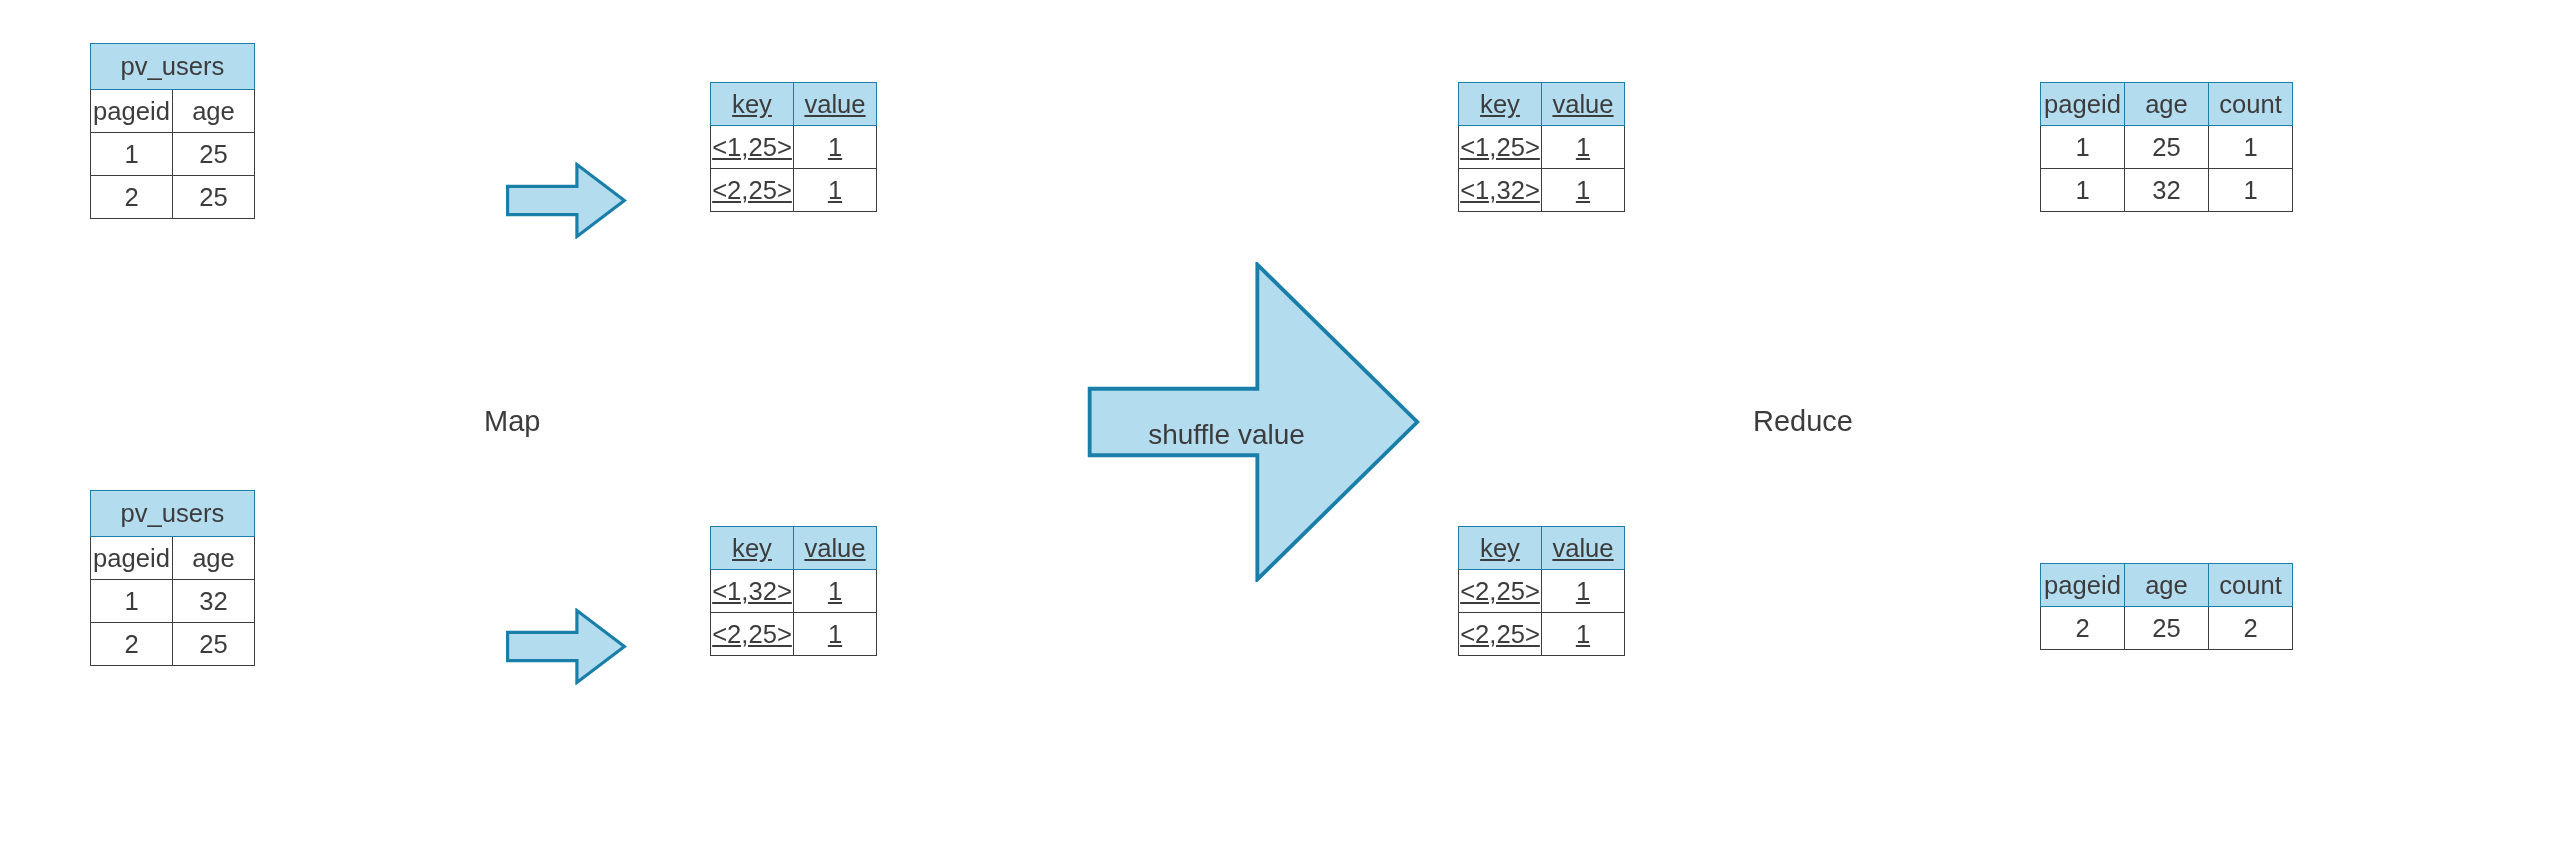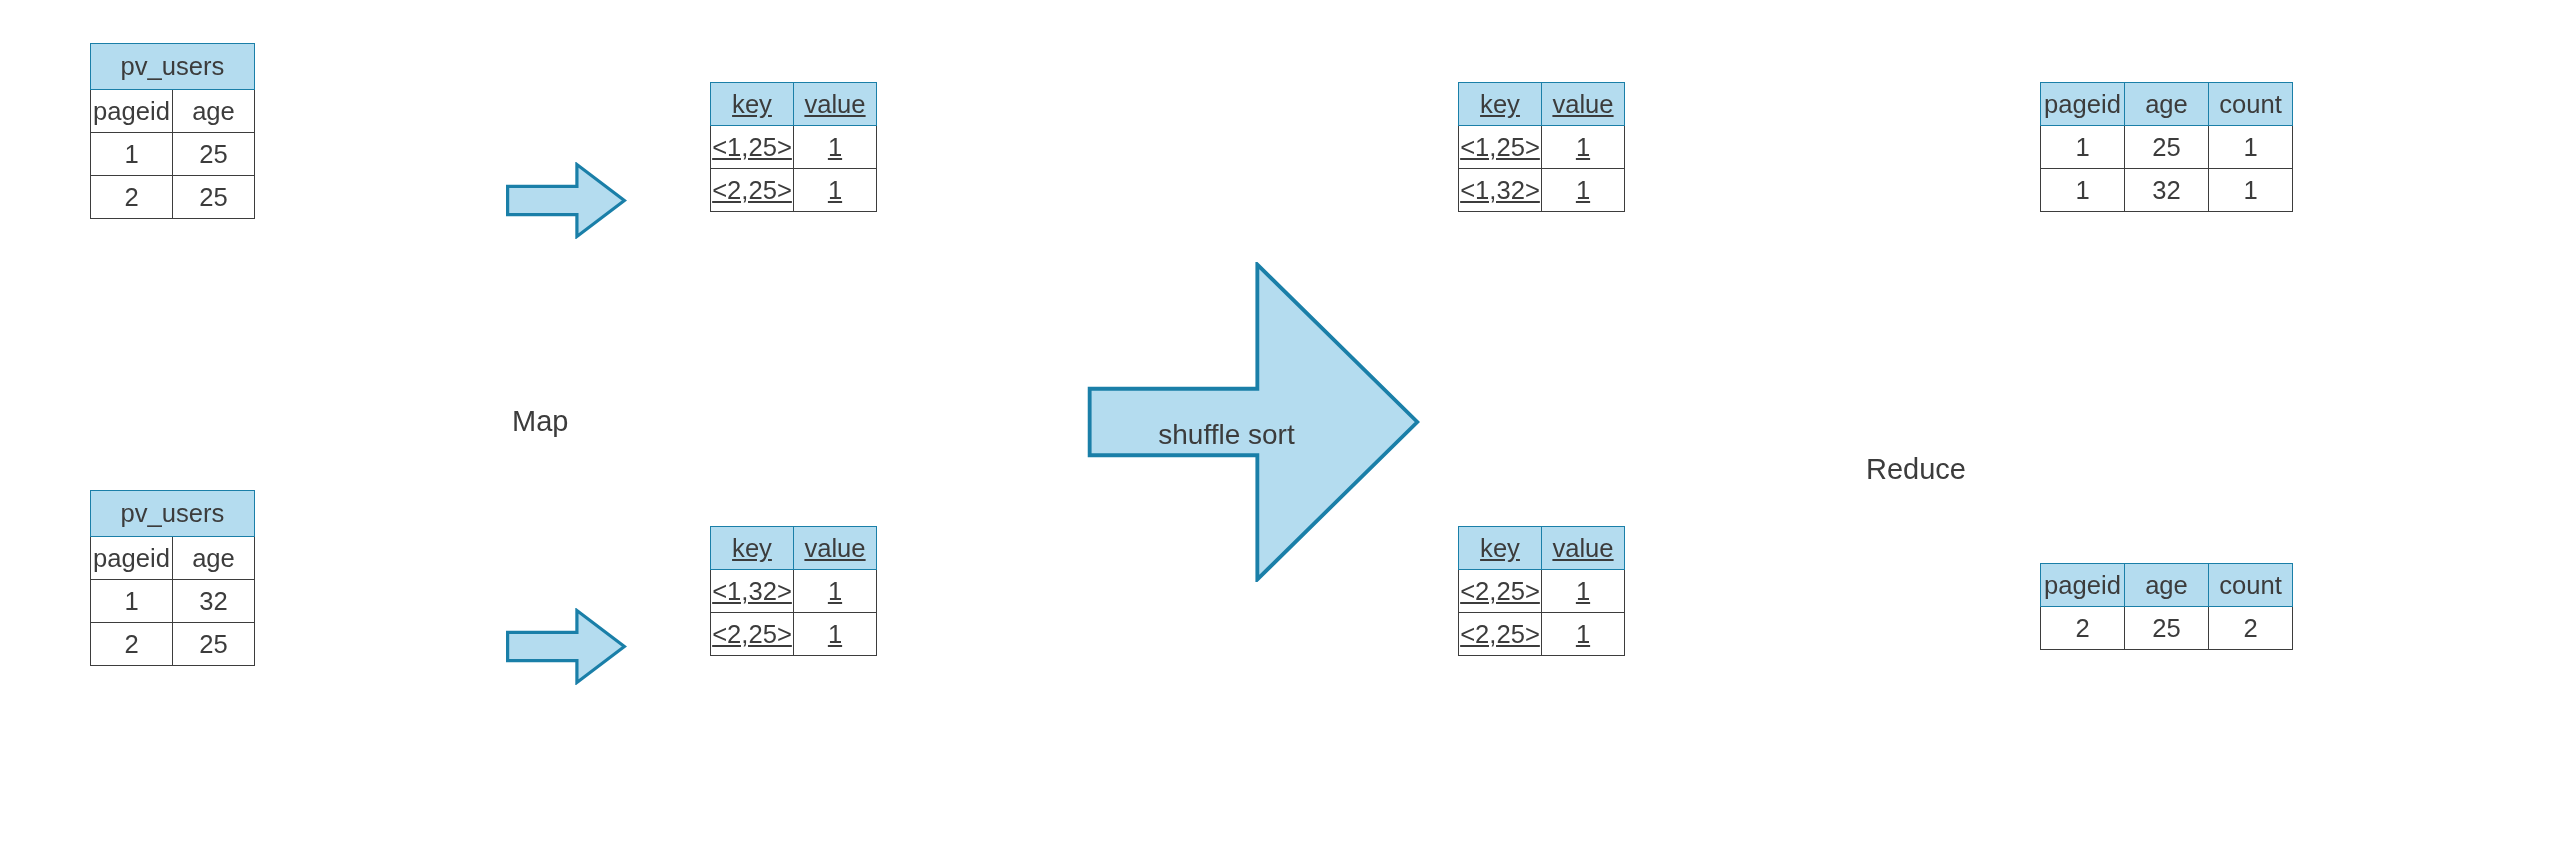--- a/index.html
+++ b/index.html
@@ -119,21 +119,21 @@
       <td>&lt;1,25&gt;</td>
       <td>1</td>
     </tr>
     <tr>
       <td>&lt;2,25&gt;</td>
       <td>1</td>
     </tr>
   </tbody>
     </table>
 
-  <div class="stage-label" style="left:512px; top:405px;">Map</div>
+  <div class="stage-label" style="left:484px; top:405px;">Map</div>
 
   <table class="tbl t-input" style="left:90px; top:490px;">
     <tbody>
         <tr>
       <td class="title" colspan="2">pv_users</td>
     </tr>
     <tr>
       <td>pageid</td>
       <td>age</td>
     </tr>
@@ -169,21 +169,21 @@
       <td>1</td>
     </tr>
   </tbody>
     </table>
 
   <div class="arrow" style="left:1087px; top:262px;">
     <svg width="333" height="320" viewBox="0 0 520 500">
       <polygon points="4,198 266,198 266,4 516,250 266,496 266,302 4,302" fill="#b4dcef" stroke="#1a7fa8" stroke-width="6" stroke-linejoin="miter"></polygon>
     </svg>
   </div>
-  <div class="arrow-label" style="left:1134px; top:419px; width:185px;">shuffle sort</div>
+  <div class="arrow-label" style="left:1134px; top:419px; width:185px;">shuffle value</div>
 
   <table class="tbl t-kv" style="left:1458px; top:82px;">
     <tbody>
         <tr>
       <td class="hdr">key</td>
       <td class="hdr">value</td>
     </tr>
     <tr>
       <td>&lt;1,25&gt;</td>
       <td>1</td>
@@ -205,21 +205,21 @@
       <td>&lt;2,25&gt;</td>
       <td>1</td>
     </tr>
     <tr>
       <td>&lt;2,25&gt;</td>
       <td>1</td>
     </tr>
   </tbody>
     </table>
 
-  <div class="stage-label" style="left:1866px; top:405px;margin-top:48px;">Reduce</div>
+  <div class="stage-label" style="left:1753px; top:405px;">Reduce</div>
 
   <table class="tbl t-out" style="left:2040px; top:82px;">
     <tbody>
         <tr>
       <td class="hdr">pageid</td>
       <td class="hdr">age</td>
       <td class="hdr">count</td>
     </tr>
     <tr>
       <td>1</td>

